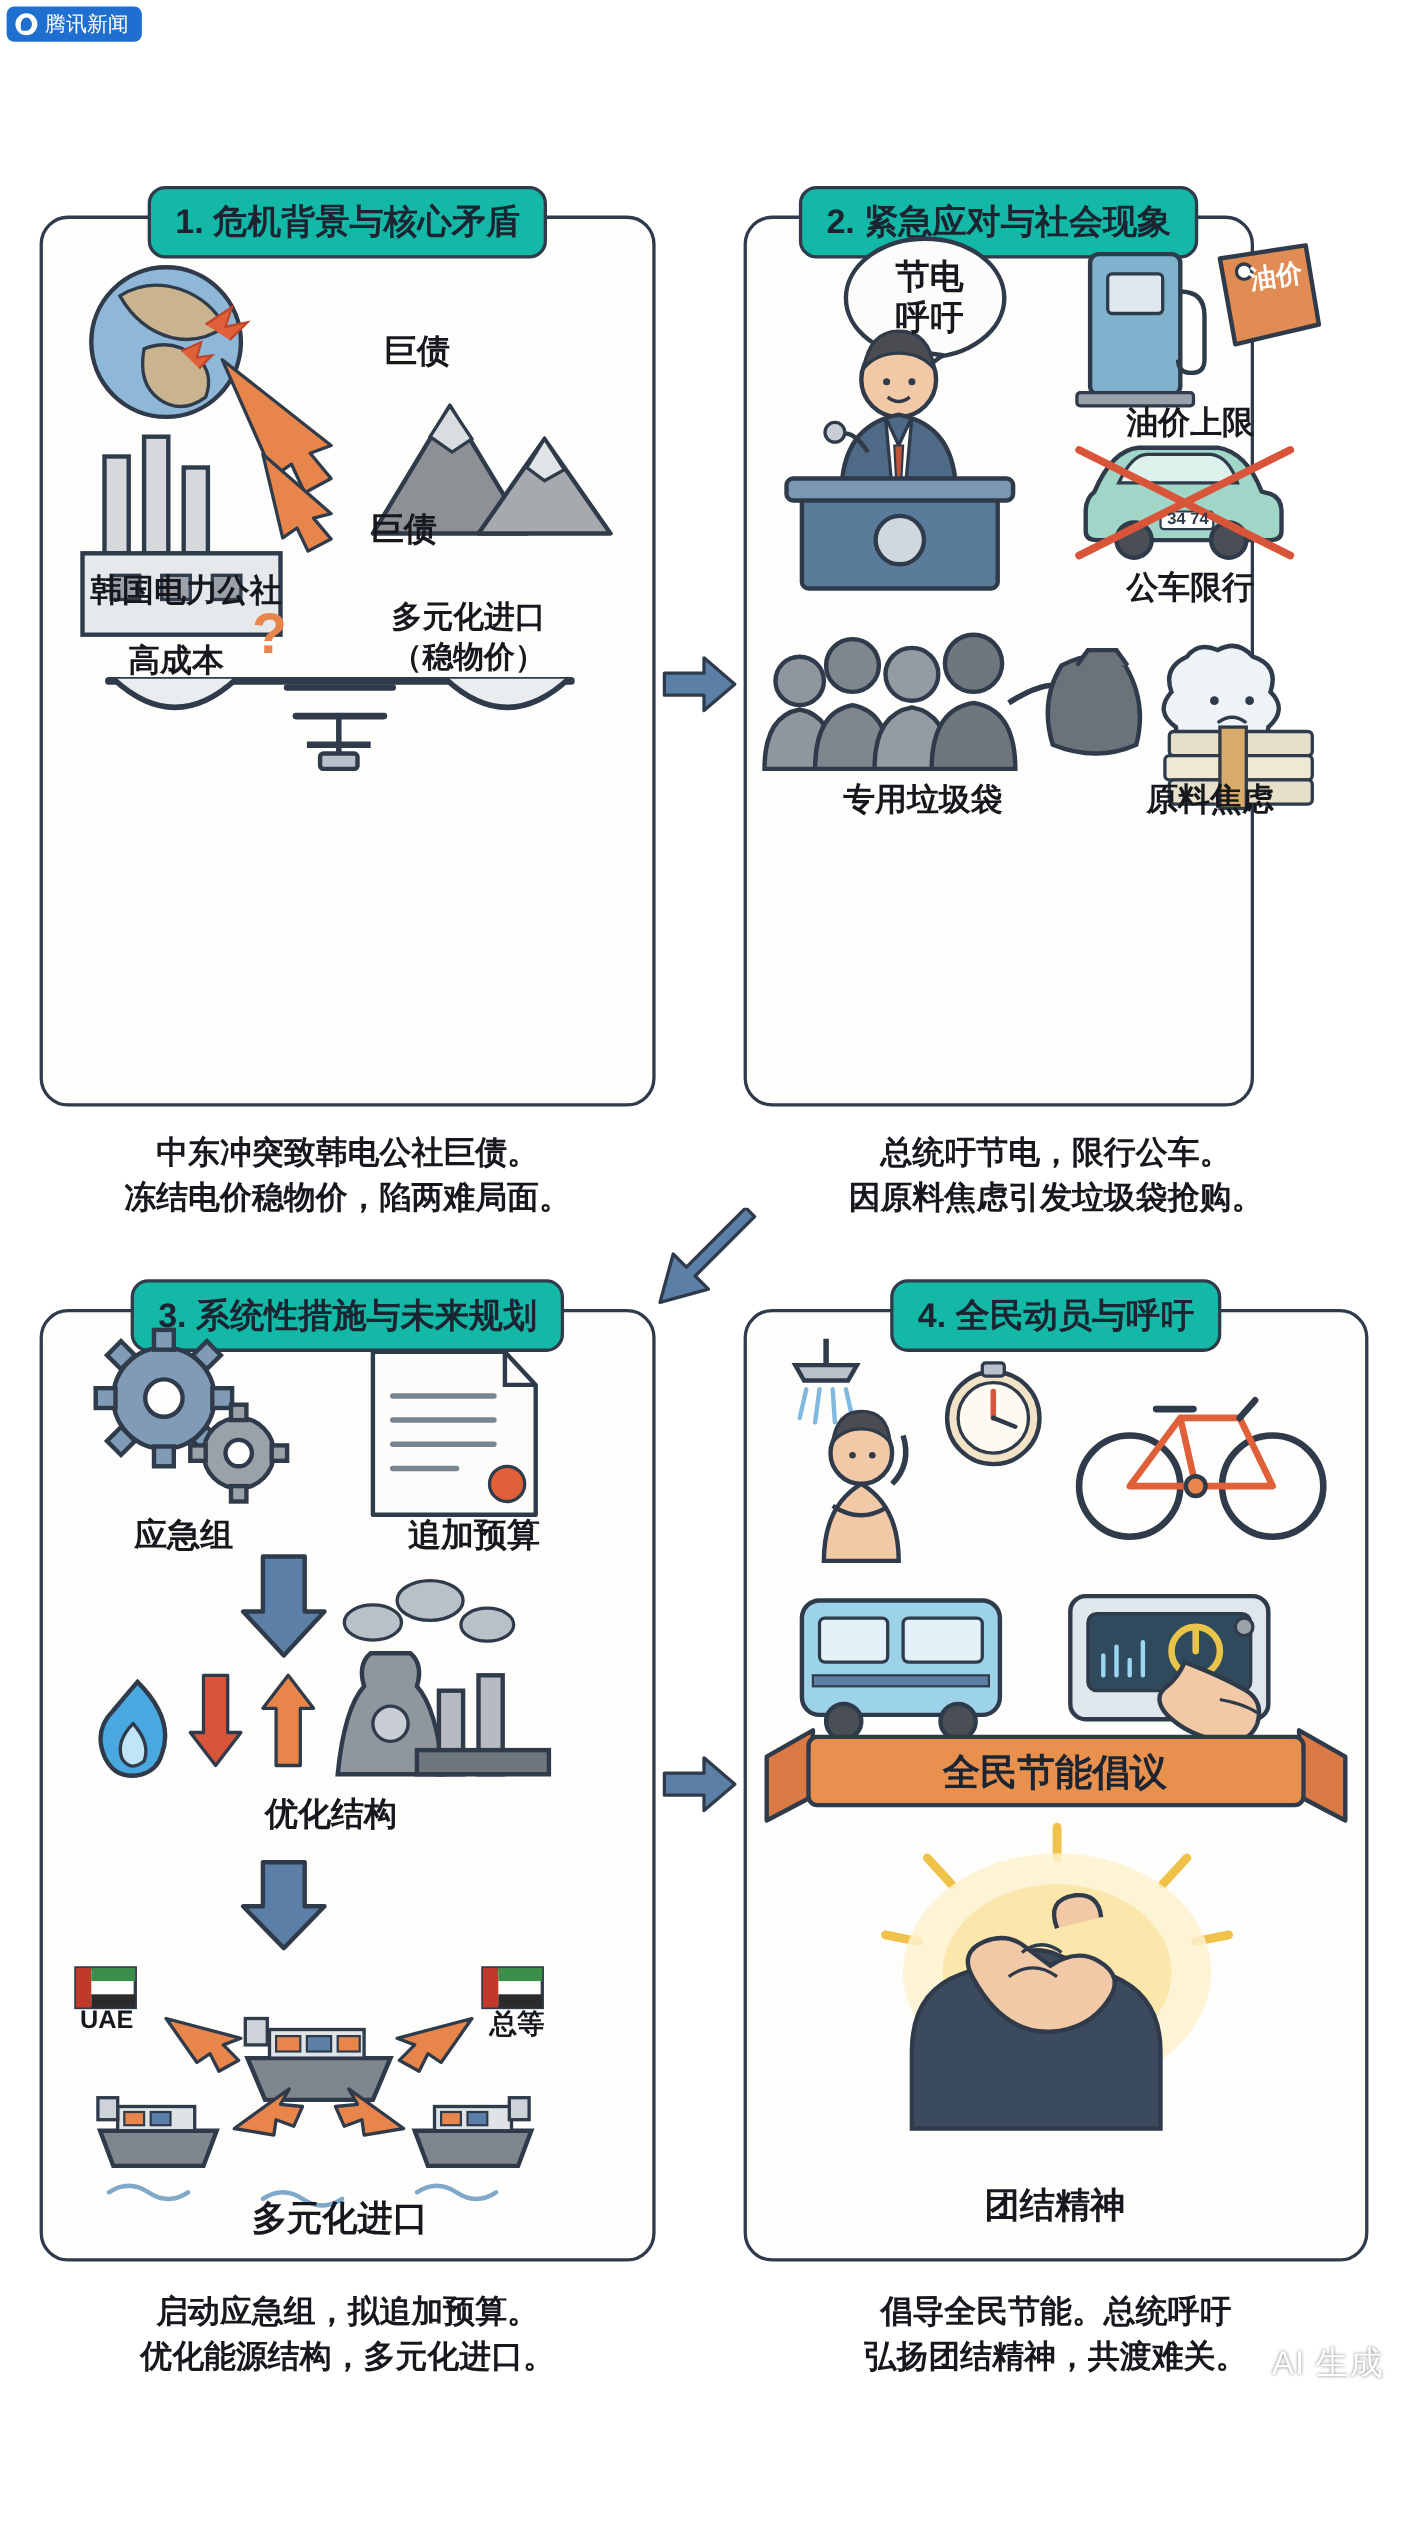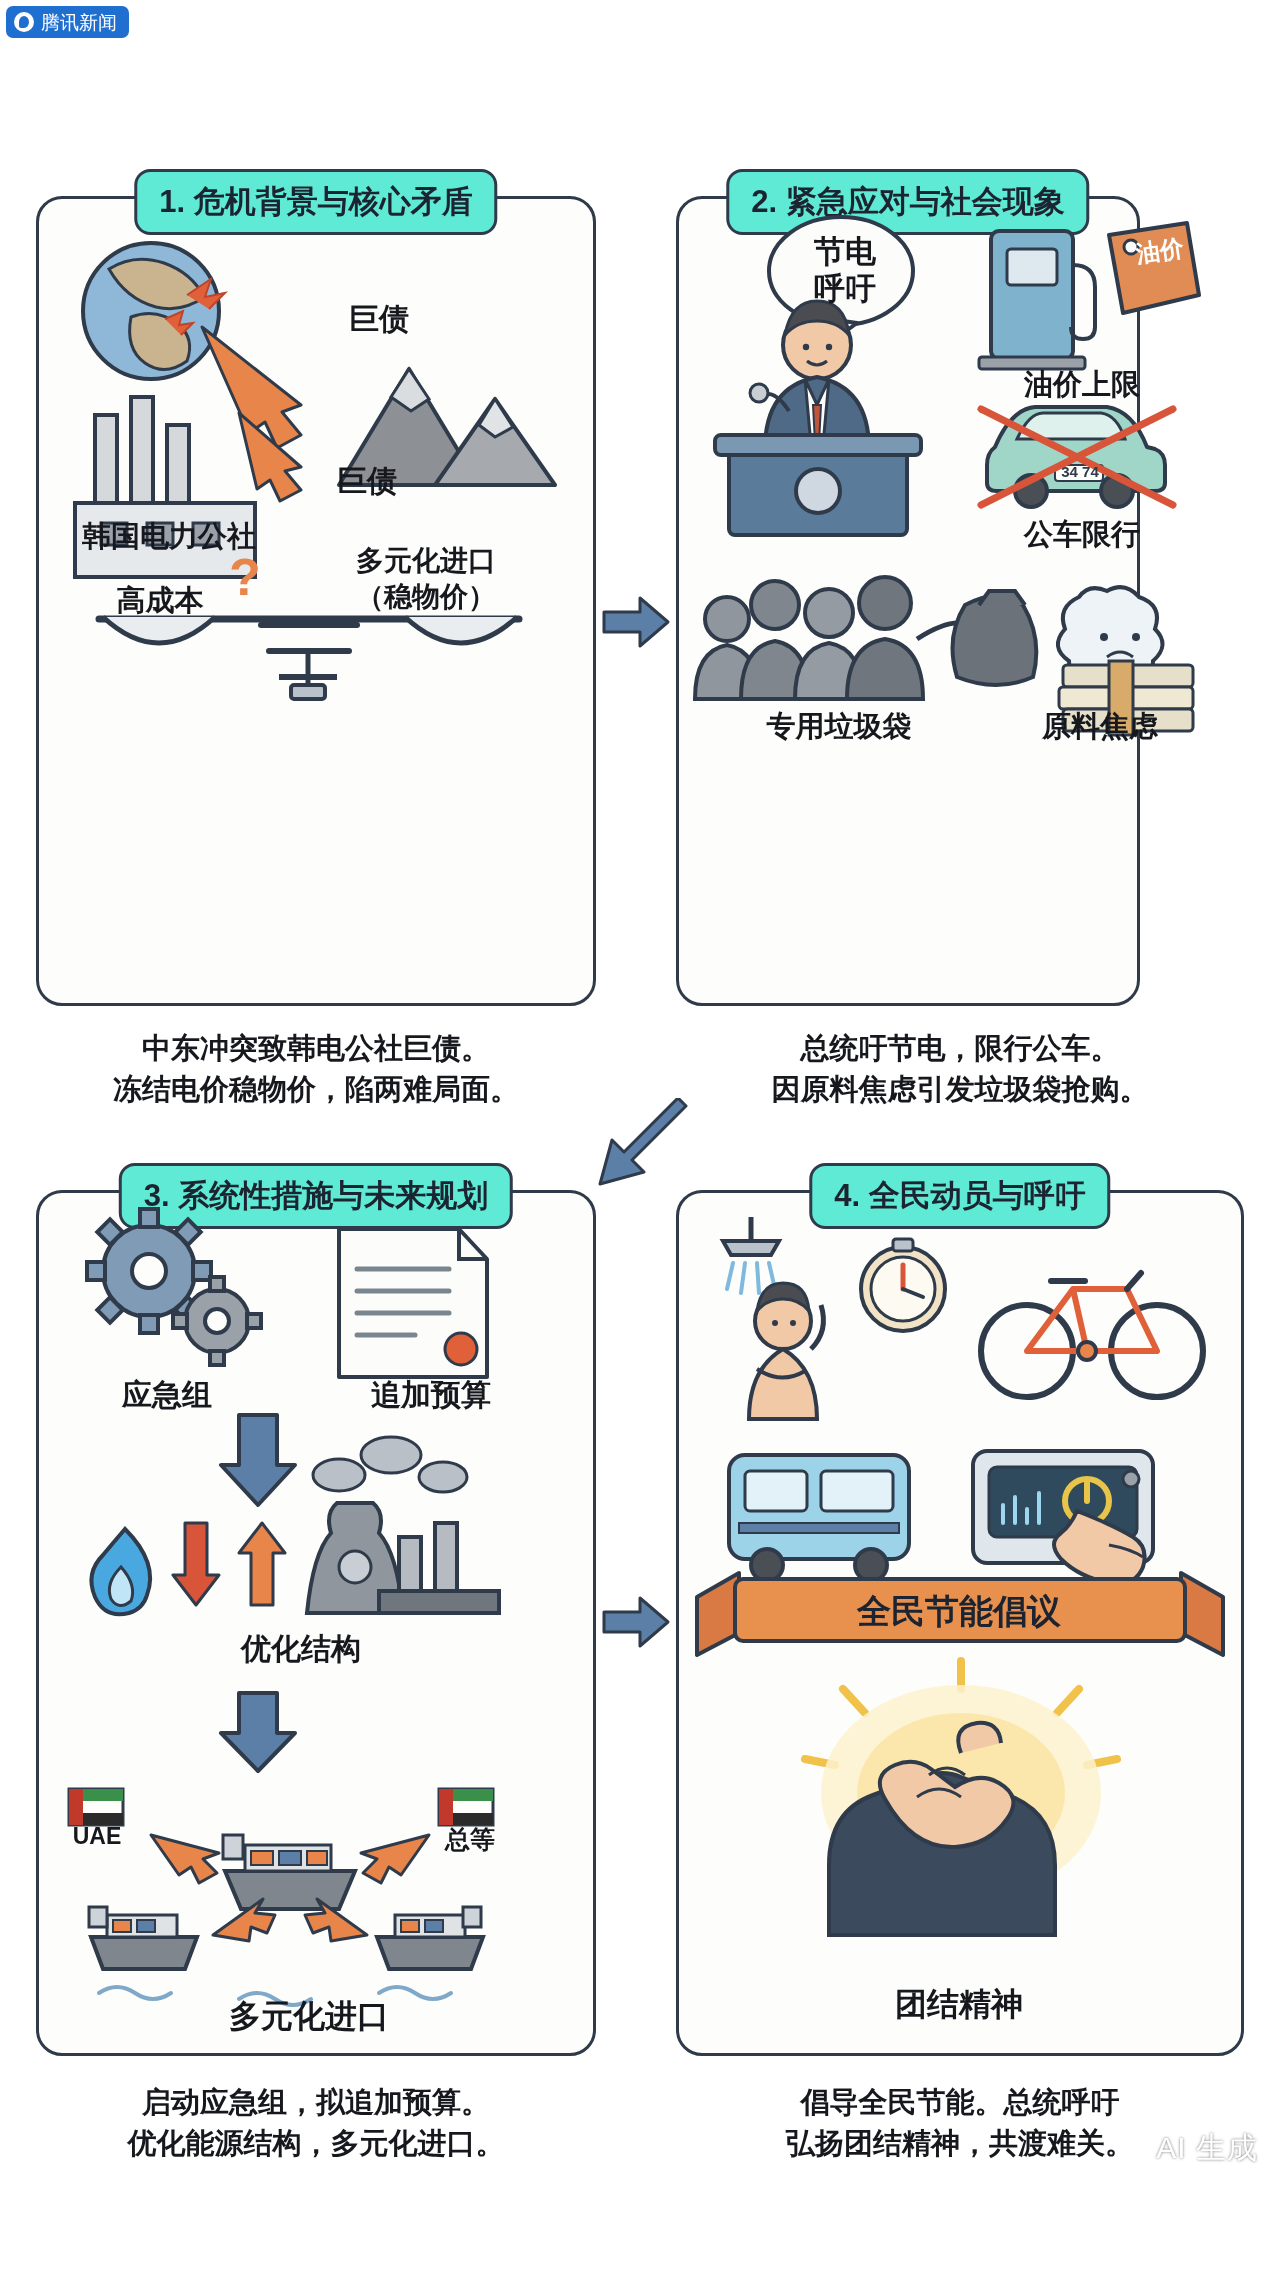--- a/index.html
+++ b/index.html
@@ -54,21 +54,21 @@
     background:#fdfdfb;
     box-sizing:border-box;
   }
   .p1{left:36px;  top:196px; width:560px;height:810px;}
   .p2{left:676px; top:196px; width:464px;height:810px;}
   .p3{left:36px;  top:1190px;width:560px;height:866px;}
   .p4{left:676px; top:1190px;width:568px;height:866px;}
 
   .panel-head{
     position:absolute;top:-30px;left:50%;transform:translateX(-50%);
-    background:#5eead4;
+    background:#14b8a6;
     border:3px solid #2f3b4a;
     border-radius:16px;
     padding:9px 22px;
     font-size:31px;font-weight:bold;color:#1b2430;
     white-space:nowrap;
   }
 
   .caption{
     position:absolute;
     font-size:29px;font-weight:bold;color:#16181d;

